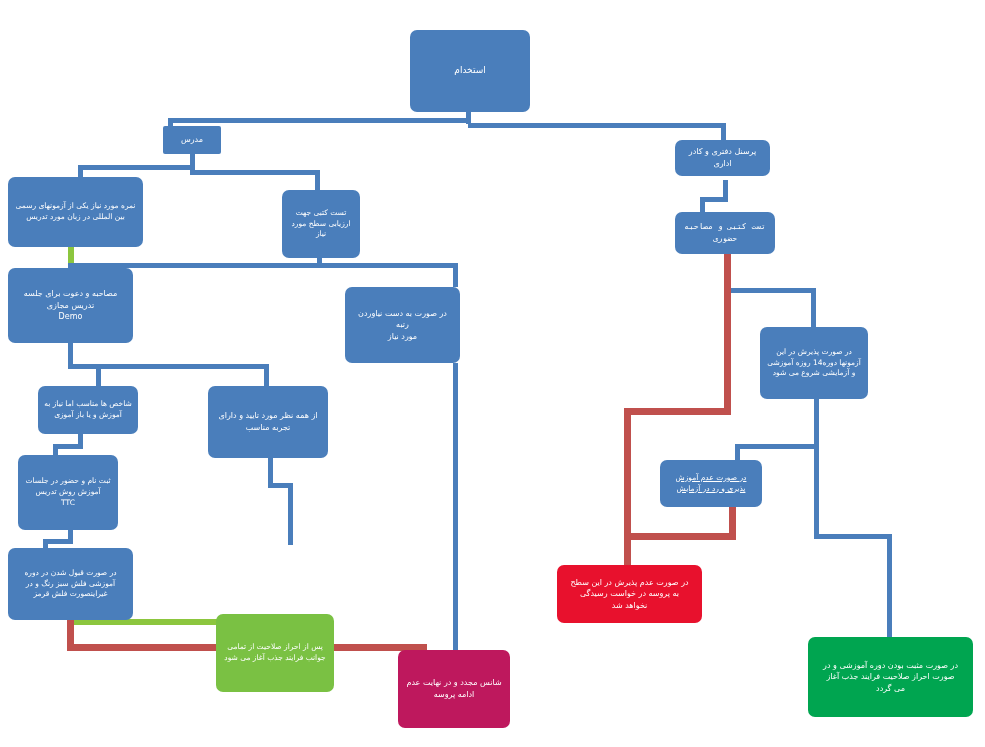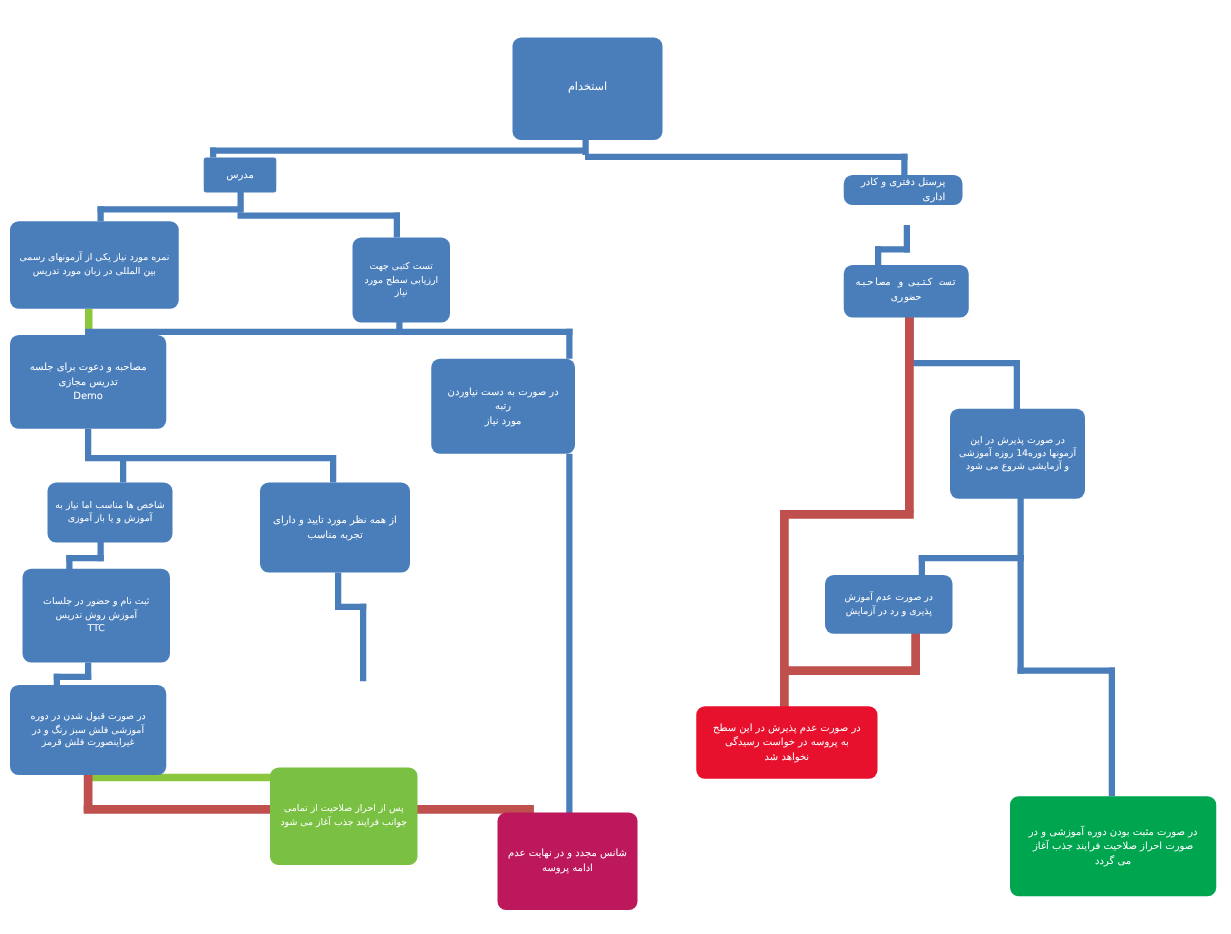--- a/index.html
+++ b/index.html
@@ -119,21 +119,21 @@
   <div class="conn" style="left:735px;top:424px;width:5px;height:16px;"></div>
 
   <div class="conn" style="left:814px;top:424px;width:5px;height:95px;"></div>
   <div class="conn" style="left:814px;top:514px;width:78px;height:5px;"></div>
   <div class="conn" style="left:887px;top:514px;width:5px;height:103px;"></div>
 
   <div class="node f9" style="left:410px;top:10px;width:120px;height:82px;">استخدام</div>
 
   <div class="node sq f8" style="left:163px;top:106px;width:58px;height:28px;">مدرس</div>
 
-  <div class="node f8" style="left:675px;top:120px;width:95px;height:24px;text-align:right;">پرسنل دفتری و کادر
+  <div class="node f8" style="left:675px;top:120px;width:95px;height:36px;">پرسنل دفتری و کادر
 اداری</div>
 
   <div class="node f7" style="left:8px;top:157px;width:135px;height:70px;">نمره مورد نیاز یکی از آزمونهای رسمی
 بین المللی در زبان مورد  تدریس</div>
 
   <div class="node f7" style="left:282px;top:170px;width:78px;height:68px;">تست کتبی جهت
 ارزیابی سطح مورد
 نیاز</div>
 
   <div class="node f8" style="left:8px;top:248px;width:125px;height:75px;">مصاحبه و دعوت برای جلسه
@@ -142,21 +142,21 @@
 
   <div class="node f8" style="left:345px;top:267px;width:115px;height:76px;">در صورت به دست نیاوردن رتبه
 مورد نیاز</div>
 
   <div class="node f7" style="left:38px;top:366px;width:100px;height:48px;">شاخص ها مناسب اما نیاز به
 آموزش و یا باز آموزی</div>
 
   <div class="node f8" style="left:208px;top:366px;width:120px;height:72px;">از همه نظر مورد تایید و دارای
 تجربه مناسب</div>
 
-  <div class="node f7" style="left:18px;top:435px;width:118px;height:75px;">ثبت نام و حضور در جلسات
+  <div class="node f7" style="left:18px;top:435px;width:100px;height:75px;">ثبت نام و حضور در جلسات
 آموزش روش تدریس
 TTC</div>
 
   <div class="node f7" style="left:8px;top:528px;width:125px;height:72px;">در صورت قبول شدن در دوره
 آموزشی فلش سبز رنگ و در
 غیراینصورت فلش قرمز</div>
 
 
   <div class="node green f7" style="left:216px;top:594px;width:118px;height:78px;">پس از احراز صلاحیت  از تمامی
 جوانب فرایند جذب آغاز می شود</div>
@@ -164,21 +164,21 @@
   <div class="node darkred f8" style="left:398px;top:630px;width:112px;height:78px;">شانس مجدد و در نهایت عدم
 ادامه پروسه</div>
 
   <div class="node f8" style="left:675px;top:192px;width:100px;height:42px;font-family:Liberation Mono, monospace;">تست کتبی و مصاحبه
 حضوری</div>
 
   <div class="node f7" style="left:760px;top:307px;width:108px;height:72px;">در صورت پذیرش در این
 آزمونها دوره14 روزه آموزشی
 و آزمایشی شروع می شود</div>
 
-  <div class="node f7" style="left:660px;top:440px;width:102px;height:47px;">در صورت عدم آموزش
+  <div class="node f7" style="left:660px;top:440px;width:102px;height:47px;text-decoration:underline;">در صورت عدم آموزش
 پذیری و رد در آزمایش</div>
 
   <div class="node red f8" style="left:557px;top:545px;width:145px;height:58px;">در صورت عدم پذیرش در این سطح
 به پروسه در خواست رسیدگی
 نخواهد شد</div>
 
   <div class="node emerald f8" style="left:808px;top:617px;width:165px;height:80px;">در صورت مثبت بودن دوره آموزشی و در
 صورت  احراز صلاحیت فرایند جذب آغاز
 می گردد</div>
 

